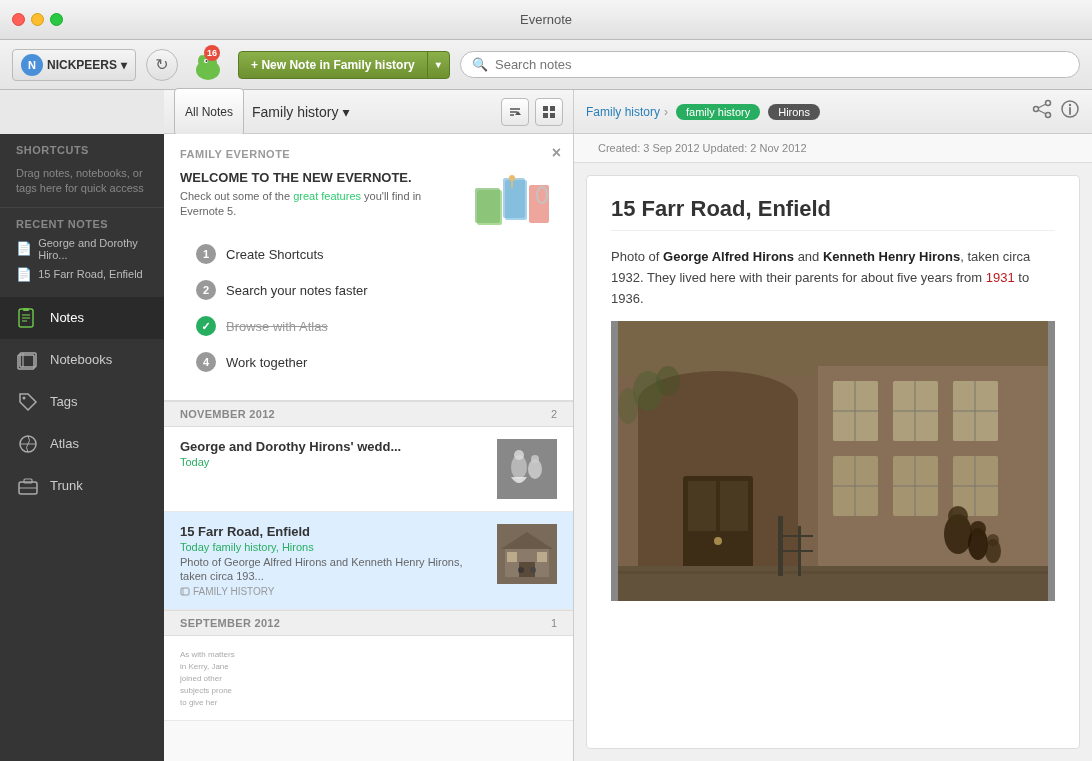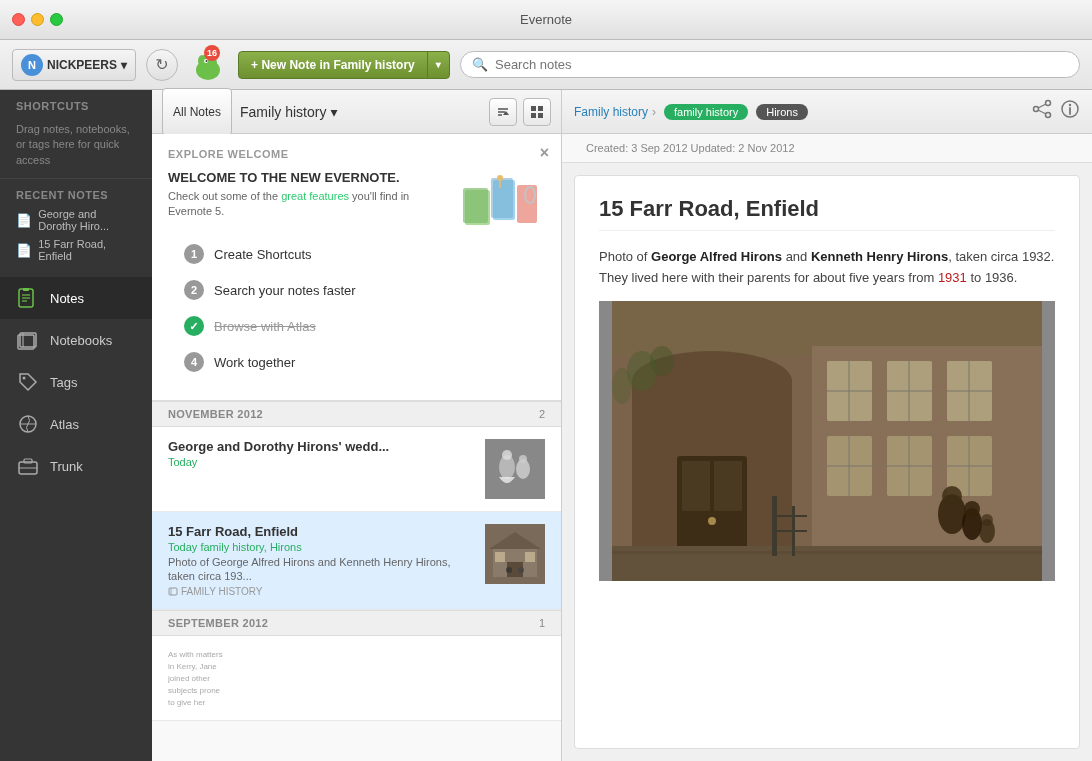--- a/index.html
+++ b/index.html
@@ -70,23 +70,24 @@
     .search-input {
       border: none; outline: none; background: transparent;
       font-size: 13px; color: #333; width: 100%;
     }
 
     
     .main { display: flex; height: calc(761px - 40px - 50px); }
 
     
     .sidebar {
-      width: 152px; background: #353535; color: #ccc;
+      width: 164px; background: #353535; color: #ccc;
       display: flex; flex-direction: column;
       flex-shrink: 0;
+      margin-top: 44px;
     }
     .sidebar-section-title {
       font-size: 11px; font-weight: 700; color: #888;
       padding: 10px 16px 4px;
       letter-spacing: 0.5px;
     }
     .sidebar-shortcuts {
       padding: 6px 16px 10px;
       font-size: 11px; color: #888; line-height: 1.4;
       border-bottom: 1px solid #444;
@@ -393,21 +394,21 @@
             <rect x="1" y="1" width="5" height="5" fill="#555"></rect>
             <rect x="8" y="1" width="5" height="5" fill="#555"></rect>
             <rect x="1" y="8" width="5" height="5" fill="#555"></rect>
             <rect x="8" y="8" width="5" height="5" fill="#555"></rect>
           </svg>
         </div>
       </div>
     </div>
 
     <div class="explore-banner">
-      <div class="explore-title">EXPLORE WELCOME</div>
+      <div class="explore-title">FAMILY EVERNOTE</div>
       <div class="close-btn">×</div>
       <div class="welcome-content">
         <div class="welcome-text">
           <div class="welcome-title">WELCOME TO THE NEW EVERNOTE.</div>
           <div class="welcome-subtitle">
             <span>Check out some of the</span>
             <a href="#">great features</a>
             <span>you'll find in Evernote 5.</span>
           </div>
         </div>

